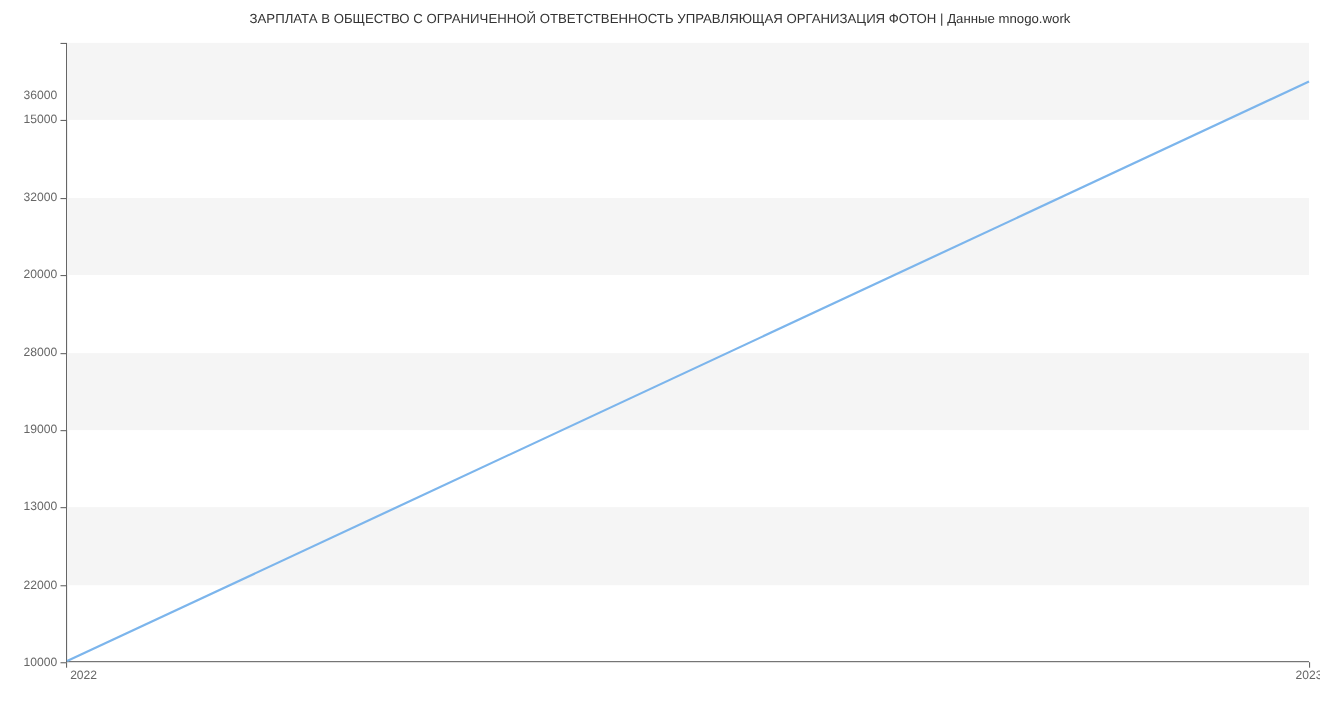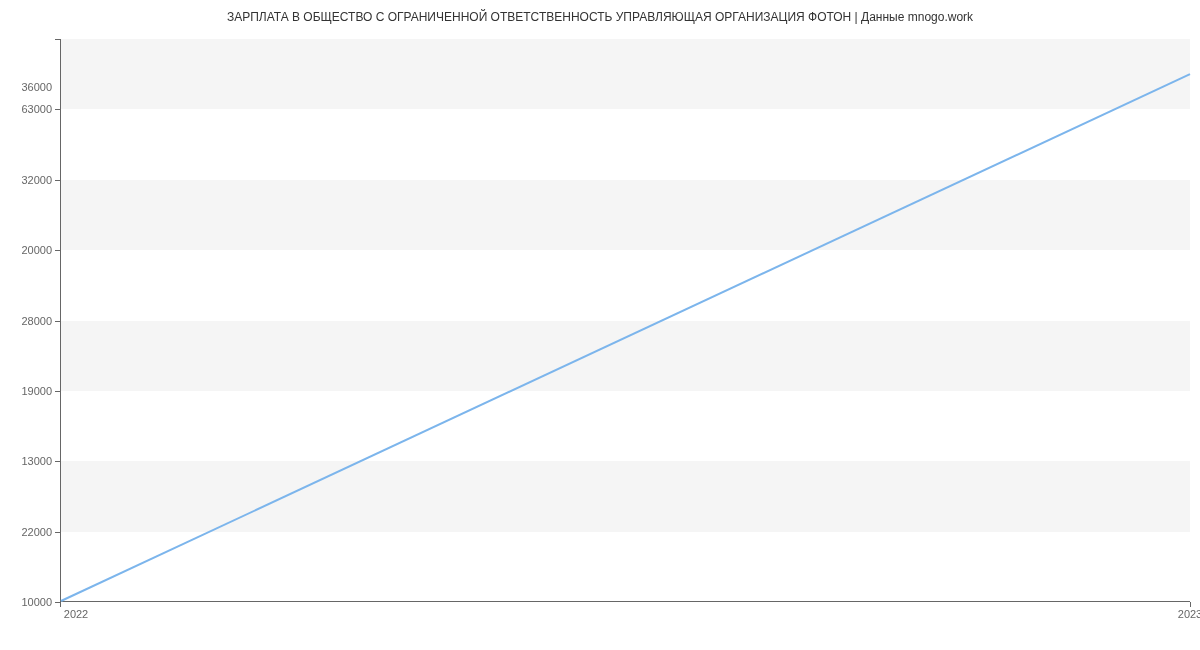--- a/index.html
+++ b/index.html
@@ -101,20 +101,20 @@
 <div class="y-tick-label" style="top: 461.25px;">13000</div>
 <div class="y-tick-mark" style="top: 461.25px;"></div>
 <div class="y-tick-label" style="top: 390.875px;">19000</div>
 <div class="y-tick-mark" style="top: 390.875px;"></div>
 <div class="y-tick-label" style="top: 320.5px;">28000</div>
 <div class="y-tick-mark" style="top: 320.5px;"></div>
 <div class="y-tick-label" style="top: 250.125px;">20000</div>
 <div class="y-tick-mark" style="top: 250.125px;"></div>
 <div class="y-tick-label" style="top: 179.75px;">32000</div>
 <div class="y-tick-mark" style="top: 179.75px;"></div>
-<div class="y-tick-label" style="top: 109.375px;">63000</div>
+<div class="y-tick-label" style="top: 109.375px;">15000</div>
 <div class="y-tick-mark" style="top: 109.375px;"></div>
 <div class="y-tick-label" style="top: 39px; margin-top: 48px;">36000</div>
 <div class="y-tick-mark" style="top: 39px;"></div>
 <div class="x-tick-label" style="left: 76px;">2022</div>
 <div class="x-tick-mark" style="left: 60px;"></div>
 <div class="x-tick-label" style="left: 1190px;">2023</div>
 <div class="x-tick-mark" style="left: 1190px;"></div>
 
 </body></html>

